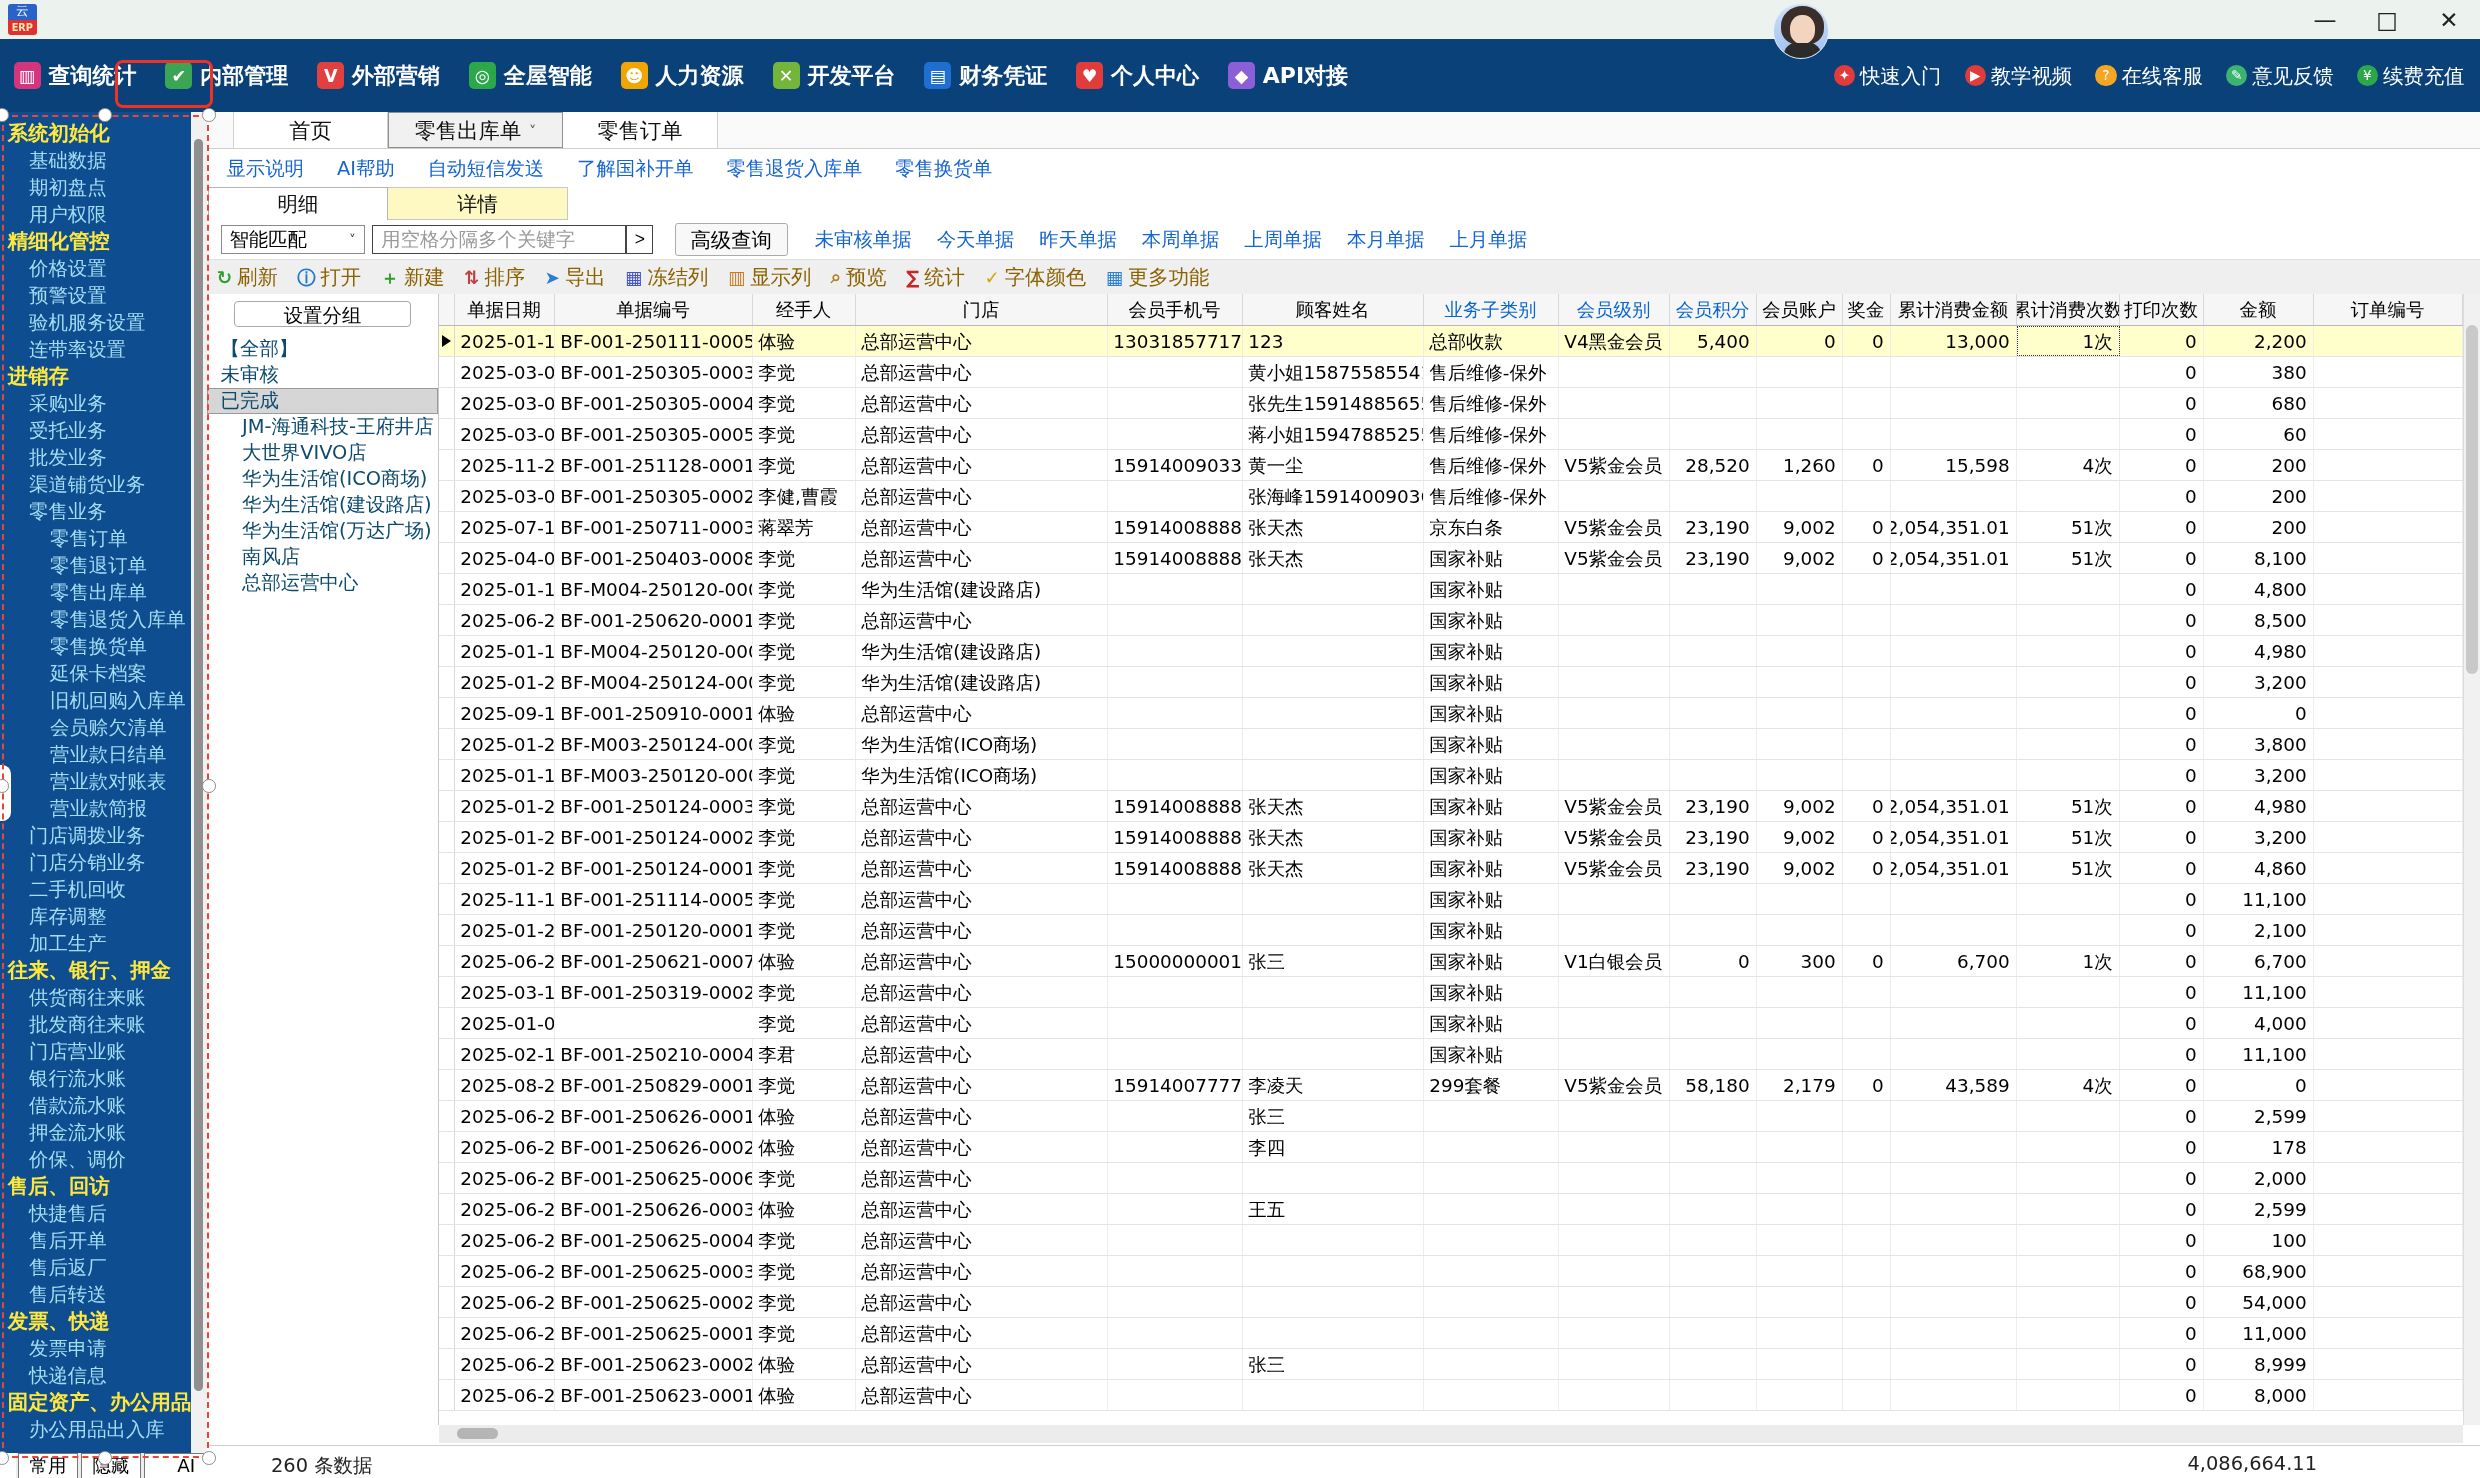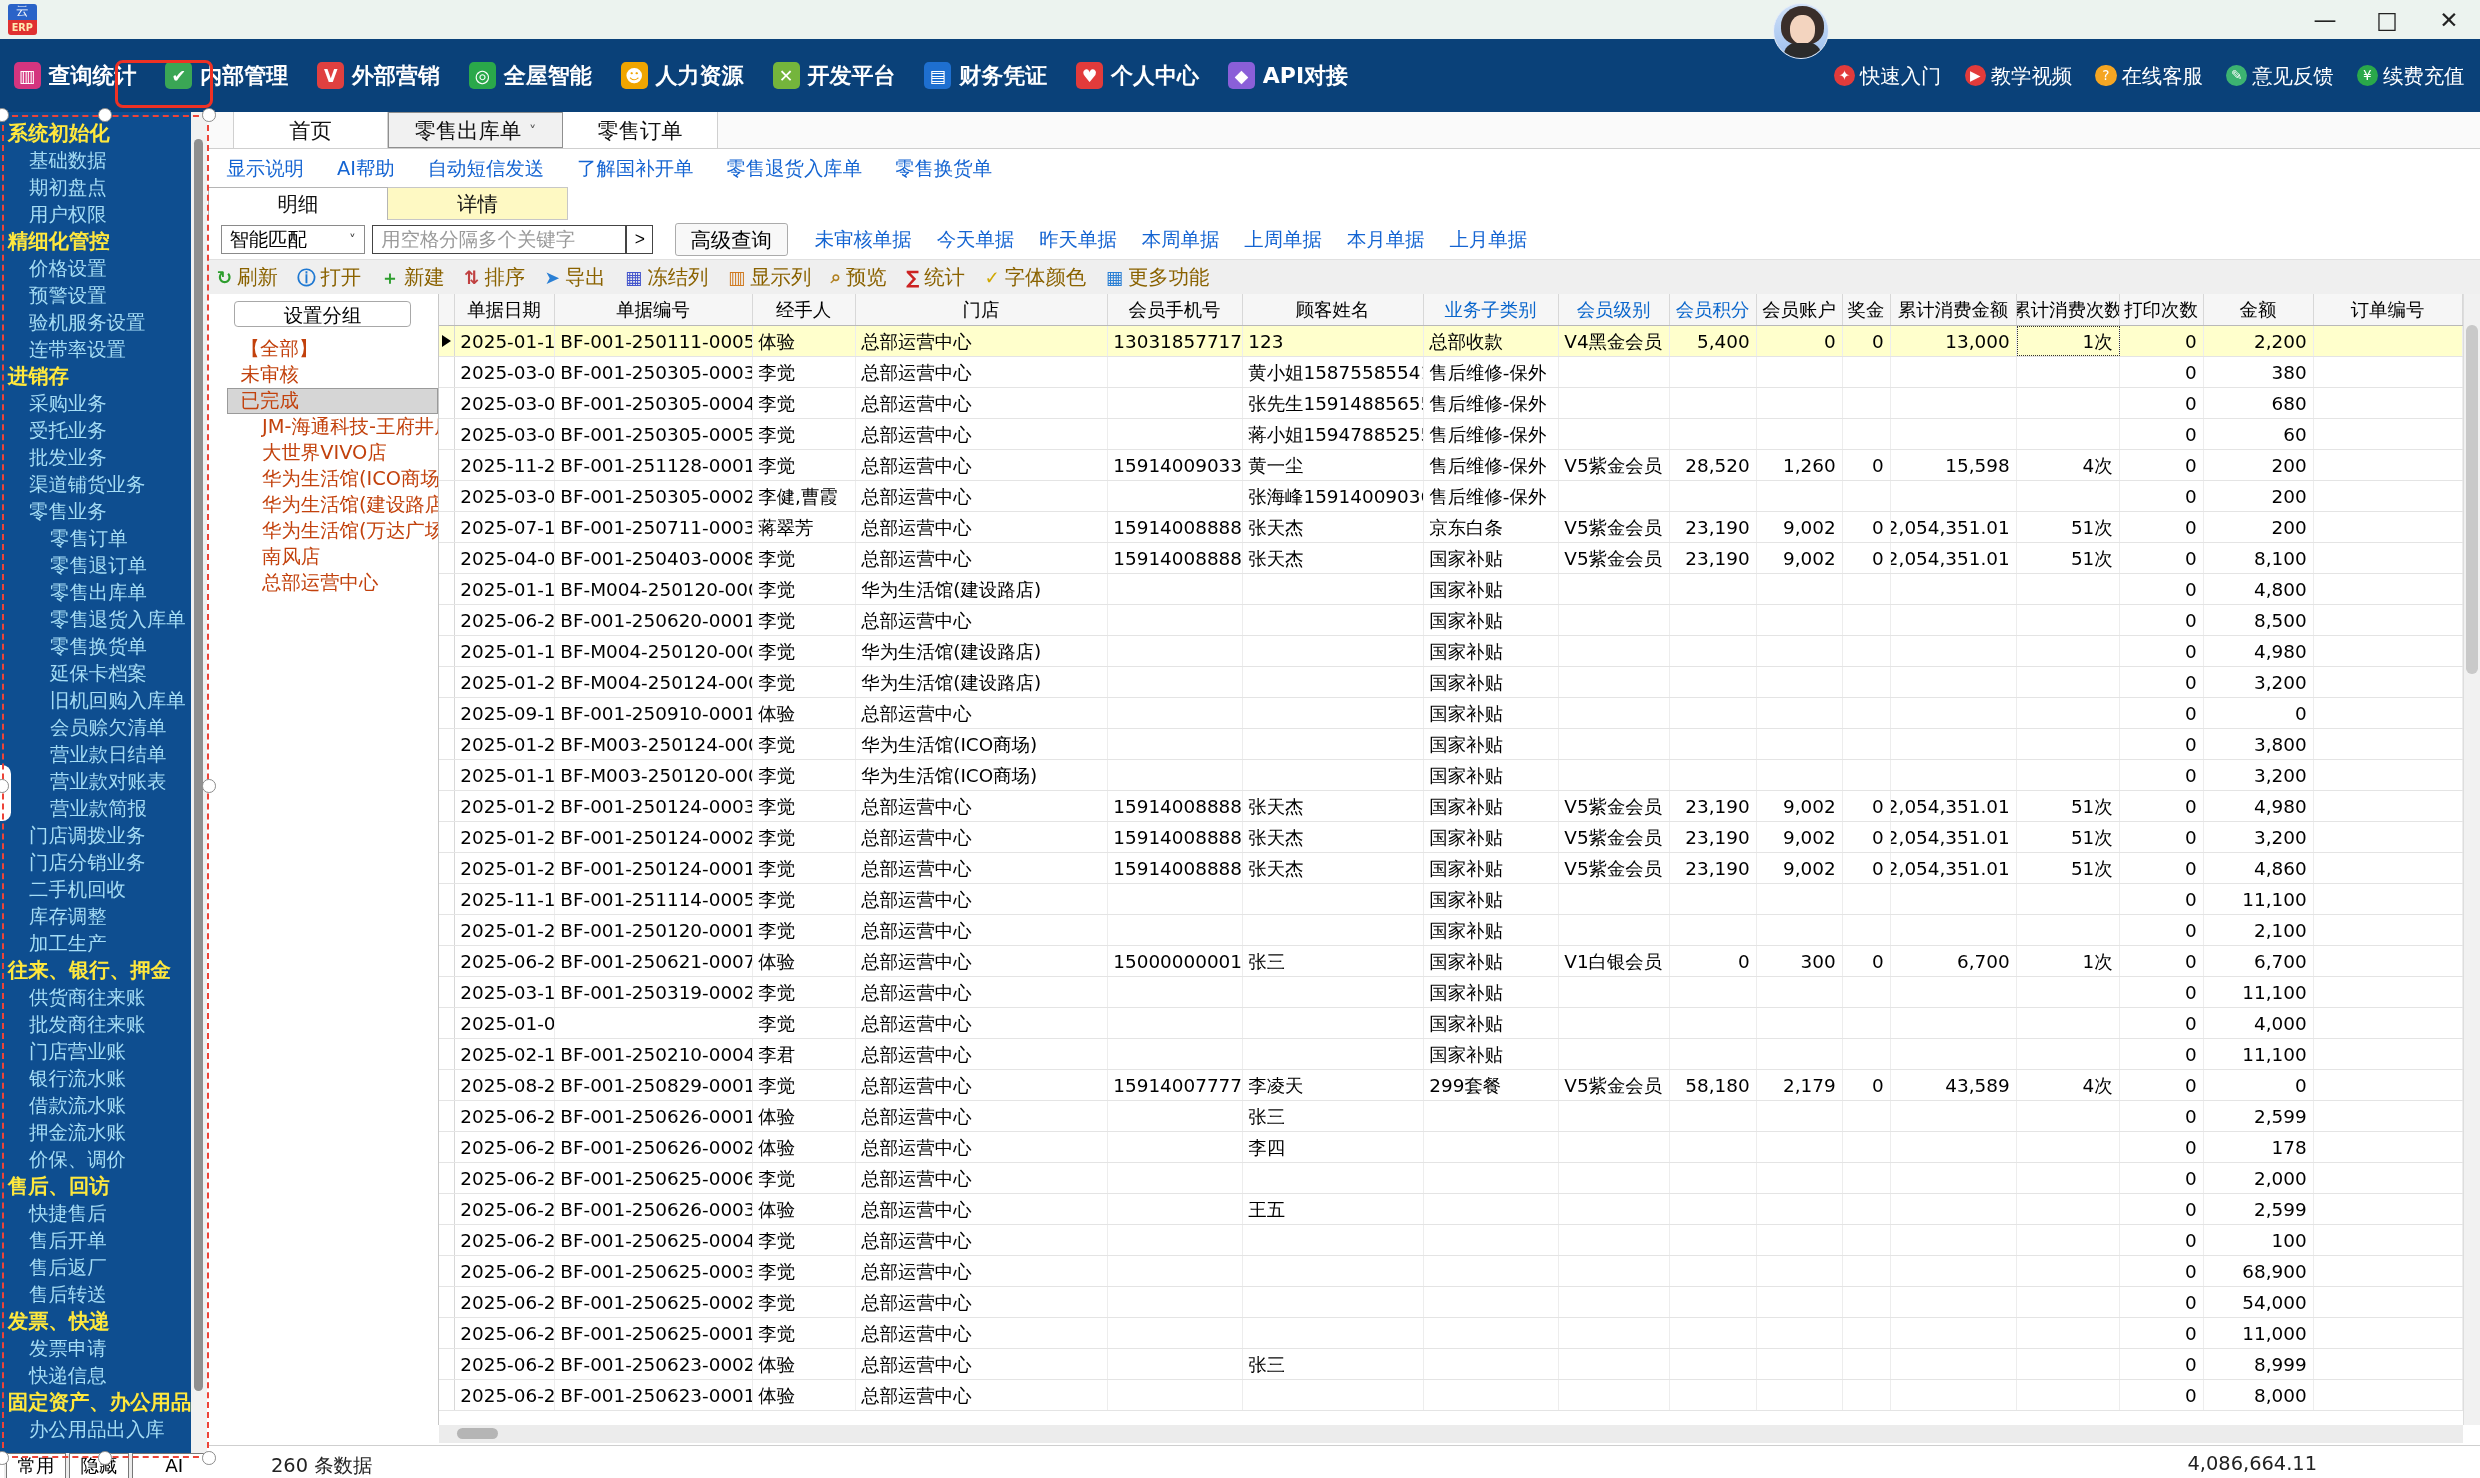--- a/index.html
+++ b/index.html
@@ -32,21 +32,21 @@
   
   .sidebar { position:absolute; left:0; top:112px; width:207px; height:1341px; background:#0e4e90; overflow:hidden; }
   .side-list { position:absolute; left:0; top:7.8px; right:16.5px; }
   .side-entry { height:27px; line-height:27px; white-space:nowrap; overflow:hidden; }
   .side-entry.header { color:#ffe83d; font-weight:bold; font-size:20.4px; padding-left:7.8px; }
   .side-entry.item { color:#a5ddf5; font-size:19.4px; padding-left:29px; }
   .side-entry.sub { color:#a5ddf5; font-size:19.4px; padding-left:50px; }
   .side-scroll { position:absolute; right:0; top:0; bottom:0; width:16.5px; background:#f1f1f1; }
   .side-thumb { position:absolute; left:3.9px; top:27px; width:8.7px; height:1252px; background:#8f8f8f; border-radius:4.9px; }
   .side-handle { position:absolute; left:0; top:765px; width:10.7px; height:56px; background:#fff; border-radius:0 8.7px 8.7px 0; z-index:4; }
-  .side-tabs { position:absolute; left:4px; top:1453px; width:233px; height:26px; display:flex; gap:2.9px; padding-left:1.9px; background:#ececec; }
+  .side-tabs { position:absolute; left:16px; top:1453px; width:233px; height:26px; display:flex; gap:2.9px; padding-left:1.9px; background:#ececec; }
   .side-tab { border:1px solid #777; border-bottom:none; background:#fff; font-size:18.4px; line-height:24px; text-align:center; }
   .side-tab:nth-child(1){ width:60px; } .side-tab:nth-child(2){ width:60px; } .side-tab:nth-child(3){ width:85px; }
 
   
   .main { position:absolute; left:207px; top:112px; right:0; bottom:0; background:#fff; }
   .tabs-row { position:absolute; left:0; top:0; right:0; height:37px; background:#fafafa; border-bottom:1px solid #cfcfcf; display:flex; align-items:stretch; padding-left:26px; }
   .tab { width:155px; display:flex; align-items:center; justify-content:center; gap:7.8px; font-size:21.3px; color:#111; border-right:1px solid #d0d0d0; background:#fff; }
   .tab.first { border-left:1px solid #d0d0d0; }
   .tab.active { width:175px; background:#f1f1f1; border:1px solid #8f8f8f; }
   .tab .chev { font-size:14.6px; color:#555; }
@@ -64,21 +64,21 @@
   .go-btn { width:27px; height:29px; border:1px solid #444; background:#fff; font-size:17.5px; }
   .adv-btn { margin-left:21.3px; width:113px; height:33px; border:1px solid #ababab; border-radius:2.9px; background:#f8f8f8; font-size:20.4px; font-family:inherit; }
   .qfilters { display:flex; gap:25px; margin-left:27px; }
   .toolbar-row { position:absolute; left:0; top:147px; right:0; height:36px; background:#efefef; border-top:1px solid #e0e0e0; border-bottom:1px solid #d6d6d6; display:flex; align-items:center; gap:19.4px; padding-left:9.7px; }
   .tool { display:flex; align-items:center; gap:4.9px; font-size:20.4px; color:#8a6200; white-space:nowrap; }
   .ti { font-size:18.4px; font-weight:bold; }
 
   
   .group-panel { position:absolute; left:0; top:182px; width:232px; bottom:54px; background:#fff; border-right:1px solid #c8c8c8; }
   .group-btn { display:block; margin:6.8px auto 9.7px auto; width:177px; height:26px; border:1px solid #a8a8a8; border-radius:3.9px; background:#fff; font-size:19.4px; font-family:inherit; }
-  .group-item { height:26px; line-height:26px; font-size:19.4px; color:#c2410c; padding-left:13.6px; white-space:nowrap; overflow:hidden;margin-left:20px; }
+  .group-item { height:26px; line-height:26px; font-size:19.4px; color:#0c4a6e; padding-left:13.6px; white-space:nowrap; overflow:hidden; }
   .group-item.l1 { padding-left:35px; }
   .group-item.selected { background:#d6d6d6; outline:1px solid #9a9a9a; outline-offset:-1px; }
 
   
   .table-area { position:absolute; left:232px; top:182px; right:17.5px; bottom:54px; background:#fff; overflow:hidden; }
   .thead { display:flex; height:32px; background:#f6f6f6; border-bottom:1px solid #b9b9b9; }
   .th { display:flex; align-items:center; justify-content:center; font-size:18.4px; color:#000; border-right:1px solid #d8d8d8; flex:none; white-space:nowrap; overflow:hidden; }
   .gutter { width:15.5px; flex:none; border-right:1px solid #d8d8d8; position:relative; }
   .tr { display:flex; height:31px; border-bottom:1px solid #e4e4e4; background:#fff; }
   .tr.sel { background:#ffffcc; }

